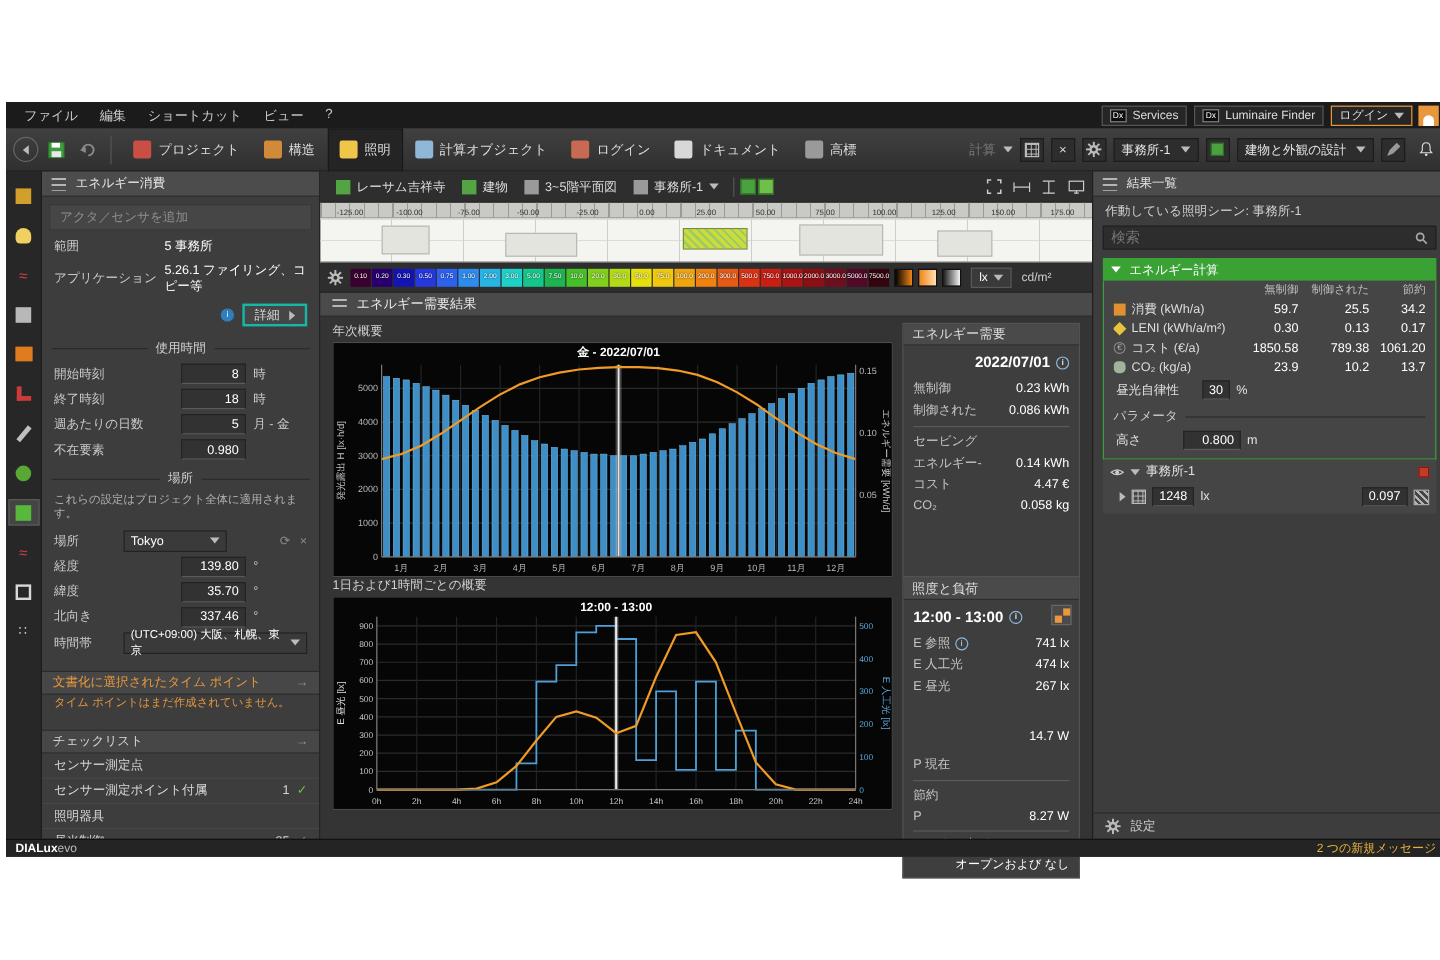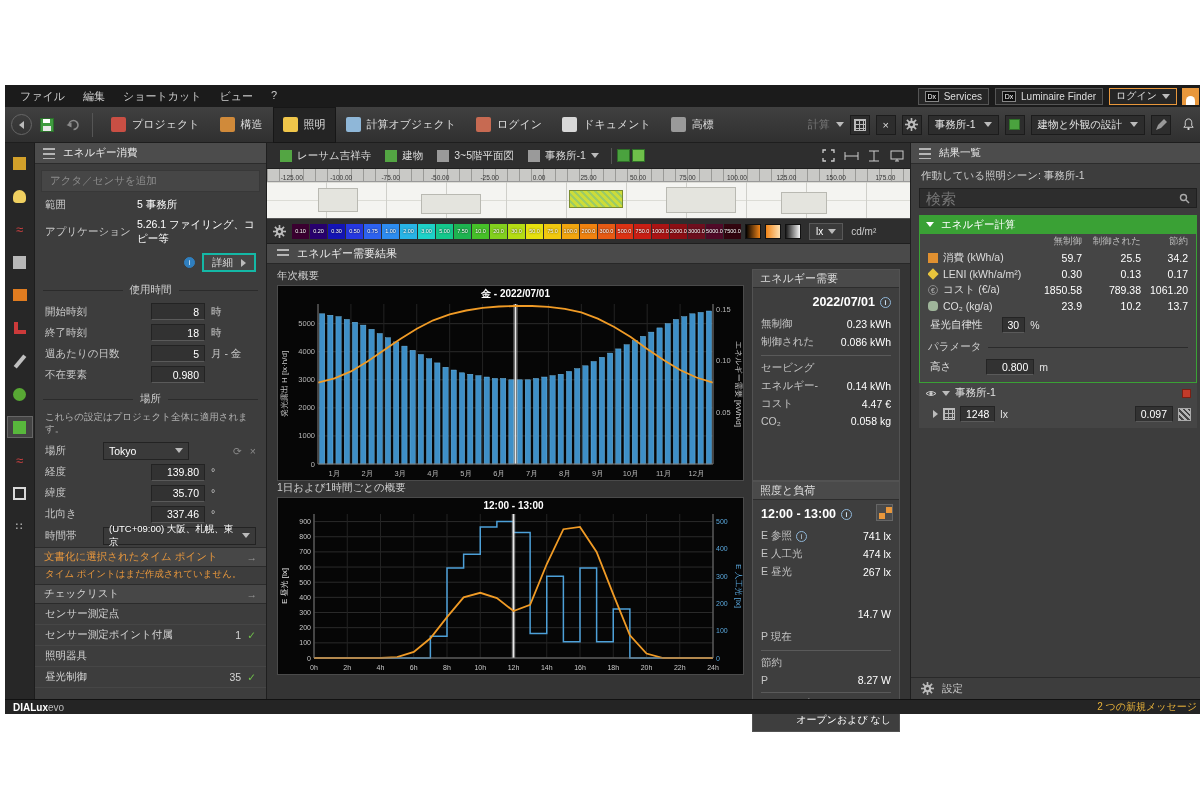--- a/index.html
+++ b/index.html
@@ -58,21 +58,21 @@
 .sec{display:flex;align-items:center;gap:7px;color:#cfcfcf;margin:7px 8px 4px}
 .sec::before,.sec::after{content:"";flex:1;height:1px;background:#2b2b2b}
 .frow{display:grid;grid-template-columns:100px 54px 1fr;gap:6px;align-items:center;padding:2px 10px;color:#c9c9c9}
 .inp{background:#323232;border:1px solid #232323;border-bottom-color:#5a5a5a;color:#fff;text-align:right;padding:1px 5px;height:17px;display:flex;align-items:center;justify-content:flex-end}
 .note{color:#b2b2b2;font-size:9.5px;padding:1px 10px 4px;line-height:1.3}
 .selbox{background:#3a3a3a;border:1px solid #232323;height:18px;display:flex;align-items:center;justify-content:space-between;gap:4px;padding:0 5px;color:#fff}
 .locrow{display:grid;grid-template-columns:52px 86px 1fr;gap:6px;align-items:center;padding:2px 10px;color:#c9c9c9}
 .loc-icons{display:flex;gap:8px;justify-content:flex-end;color:#8a8a8a}
 .tzrow{display:grid;grid-template-columns:52px 1fr;gap:6px;align-items:center;padding:2px 10px;color:#c9c9c9}
 .tzrow .selbox{font-size:9.5px}
-.collapse-bar{height:20px;background:#474747;border-top:1px solid #2b2b2b;border-bottom:1px solid #2b2b2b;display:flex;align-items:center;justify-content:space-between;padding:0 9px;margin-top:0;flex:none}
+.collapse-bar{height:20px;background:#474747;border-top:1px solid #2b2b2b;border-bottom:1px solid #2b2b2b;display:flex;align-items:center;justify-content:space-between;padding:0 9px;margin-top:12px;flex:none}
 .orange{color:#e8973c}
 .iarr{color:#999}.iarr::after{content:"→"}
 .cl-row{display:flex;align-items:center;justify-content:space-between;padding:3px 10px;border-bottom:1px solid #464646;color:#d5d5d5}
 .cl-right{display:flex;align-items:center;gap:6px}
 .ichk{color:#6fc04a;font-weight:bold}.ichk::after{content:"✓"}
 
 .center{flex:1;min-width:0;display:flex;flex-direction:column;background:#343434}
 .view-bar{height:26px;background:#2e2e2e;display:flex;align-items:center;gap:2px;padding:0 6px;border-bottom:1px solid #1f1f1f;font-size:10.5px;flex:none}
 .vb-item{display:flex;align-items:center;gap:5px;padding:0 7px;height:26px;color:#ddd;white-space:nowrap}
 .vb-icon{width:12px;height:12px;flex:none}
@@ -103,21 +103,21 @@
 .sp-row .v{color:#fff;white-space:nowrap}
 .sp-div{height:1px;background:#5a5a5a;margin:4px 0}
 .sp-sub{color:#c5c5c5;margin:1px 0 2px}
 .calcpad{position:absolute;top:4px;right:6px;width:17px;height:17px;background:#4a4a4a;border:1px solid #666;background-image:linear-gradient(#e8973c 0 0),linear-gradient(#e8973c 0 0);background-size:6px 6px;background-position:2px 8px,9px 2px;background-repeat:no-repeat}
 .cloudline{display:flex;flex-wrap:wrap;justify-content:space-between;align-items:center;color:#c5c5c5;row-gap:2px}
 .cloudline .v{margin-left:auto;color:#fff;font-size:10px}
 
 .right-panel{width:295px;background:#3d3d3d;border-left:1px solid #1f1f1f;display:flex;flex-direction:column;font-size:10.5px;overflow:hidden}
 .rp-scene{padding:5px 10px 3px;color:#cfcfcf}
 .rp-search{margin:2px 8px 7px;height:20px;background:#2d2d2d;border:1px solid #202020;display:flex;align-items:center;justify-content:space-between;padding:0 6px}
-.rp-search input{background:transparent;border:none;outline:none;color:#ddd;font-size:15px;width:200px}
+.rp-search input{background:transparent;border:none;outline:none;color:#ddd;font-size:12px;width:200px}
 .rp-green{height:19px;background:#3aa135;color:#fff;display:flex;align-items:center;gap:7px;padding:0 7px;margin:0 8px;flex:none}
 .rp-green .cdown{border-top-color:#fff}
 .rp-block{margin:0 8px;border:1px solid #3aa135;border-top:none;background:#454545;padding-bottom:4px}
 .rp-row{display:flex;align-items:center;gap:5px;padding:3px 6px;color:#e2e2e2}
 .red-sq{width:9px;height:9px;background:#c23b2a;border:1px solid #7a1f14;margin-left:auto;flex:none}
 .rp-table{display:grid;grid-template-columns:minmax(0,1fr) 50px 56px 44px;padding:1px 8px 2px;row-gap:3px;column-gap:3px;align-items:center}
 .rp-th{color:#bdbdbd;font-size:9.5px;text-align:right;white-space:nowrap}
 .rp-lbl{display:flex;align-items:center;gap:5px;color:#dedede;white-space:nowrap;overflow:hidden}
 .rp-val{text-align:right;color:#fff;white-space:nowrap}
 .mini-ic{width:10px;height:10px;flex:none}

